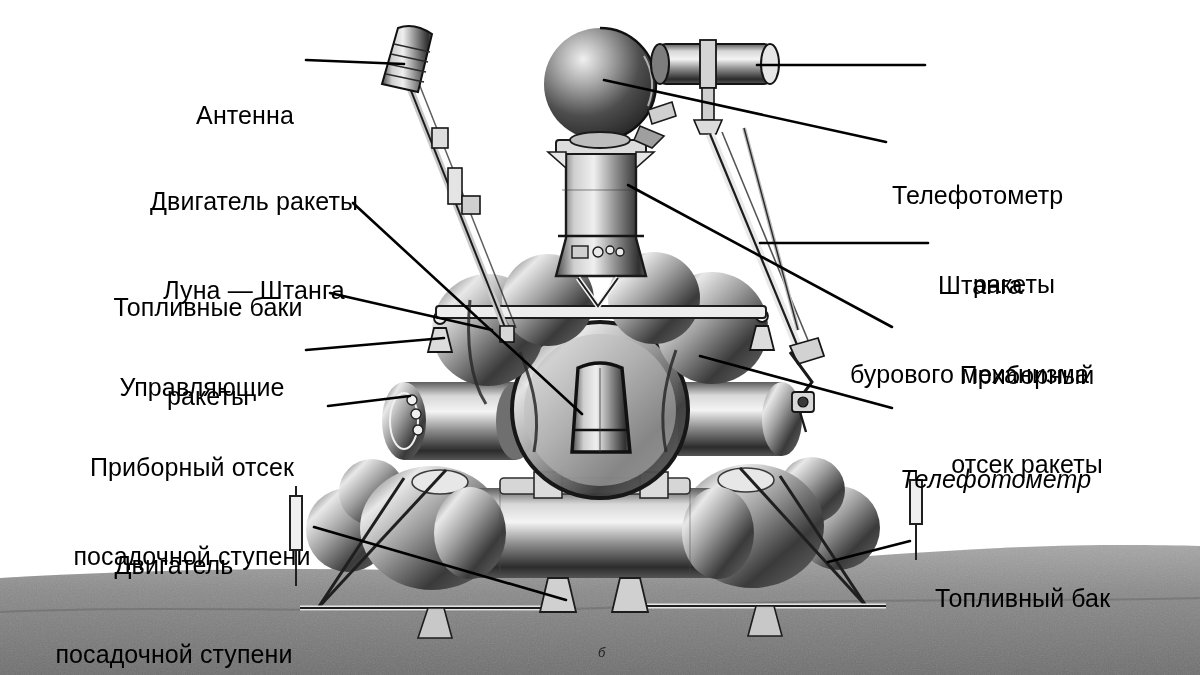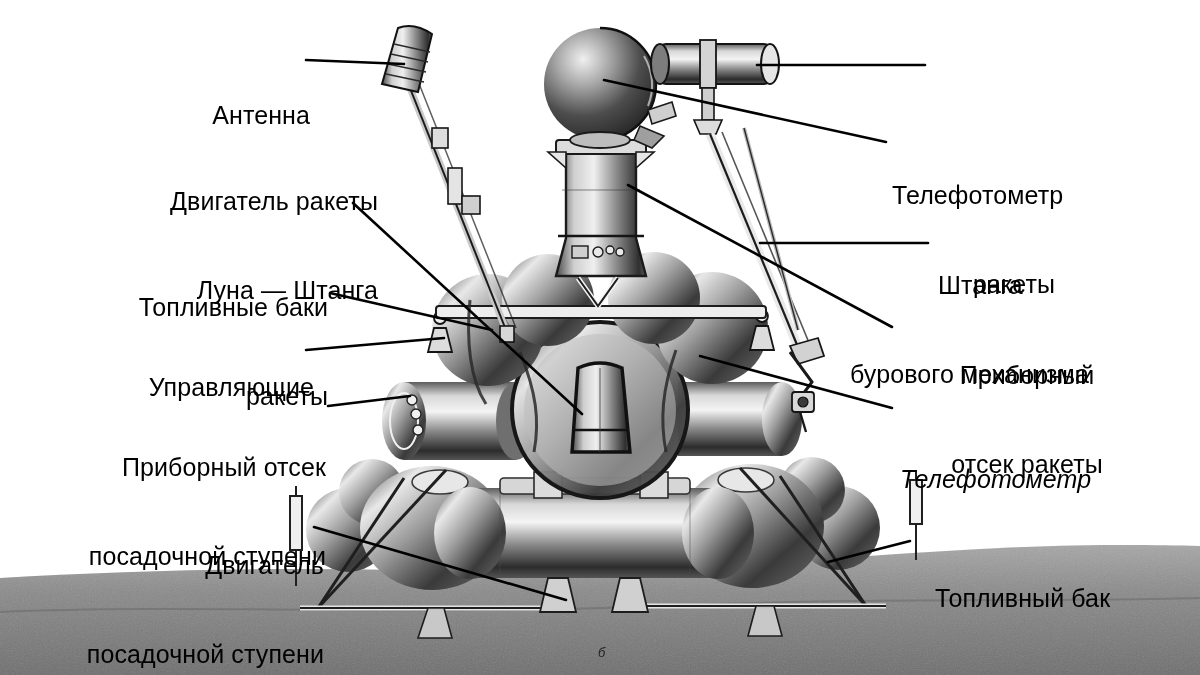--- a/index.html
+++ b/index.html
@@ -8,21 +8,21 @@
     background:#ffffff;
     font-family:"Liberation Sans","DejaVu Sans",sans-serif;
   }
   
   .ground{position:absolute;left:0;width:100%;}
   .label{
     position:absolute;color:#000;font-size:25px;line-height:1.18;
     font-weight:400;letter-spacing:.1px;white-space:pre;
   }
   .label.r{text-align:left;}
-  .label.l{text-align:right;}
+  .label.l{text-align:center;}
   .lead{position:absolute;left:0;top:0;width:1200px;height:675px;pointer-events:none;}
   .tiny{position:absolute;font-size:13px;color:#222;font-style:italic;}
 </style>
 </head>
 <body>
 
 <div id="stage">
 
   <svg class="ground" style="left:0;top:0;" width="1200" height="675" viewBox="0 0 1200 675">
     <defs>

